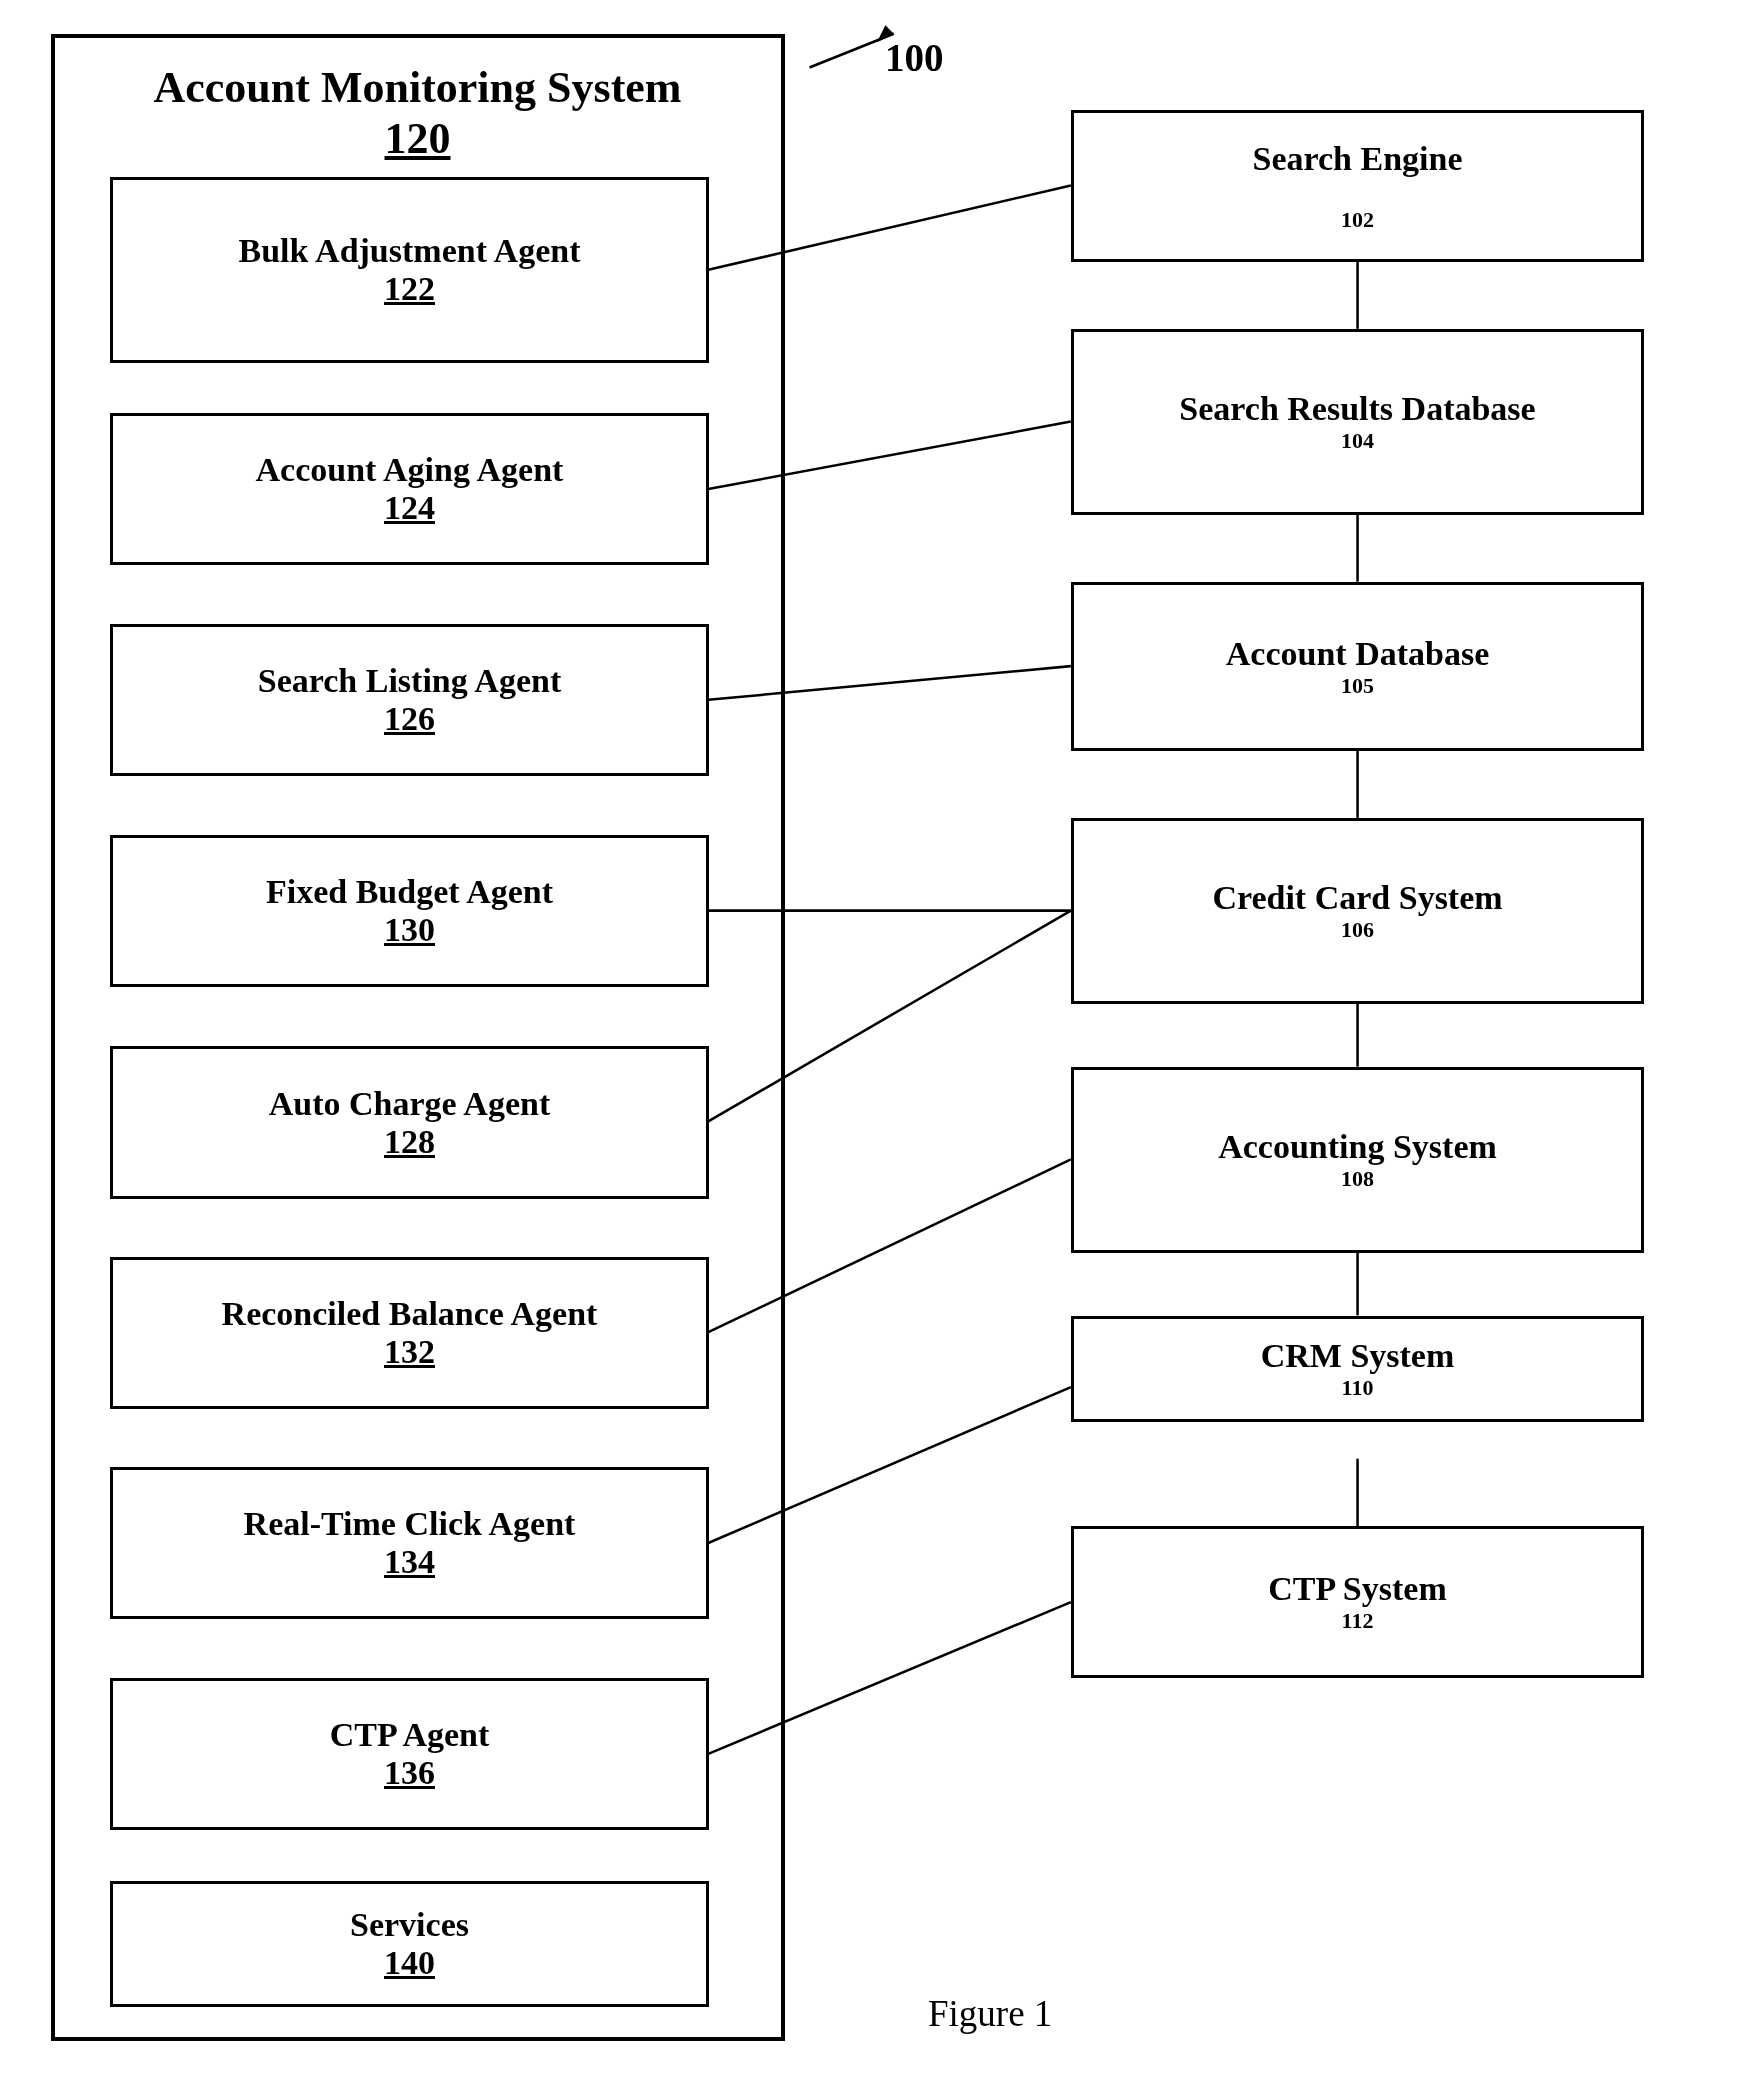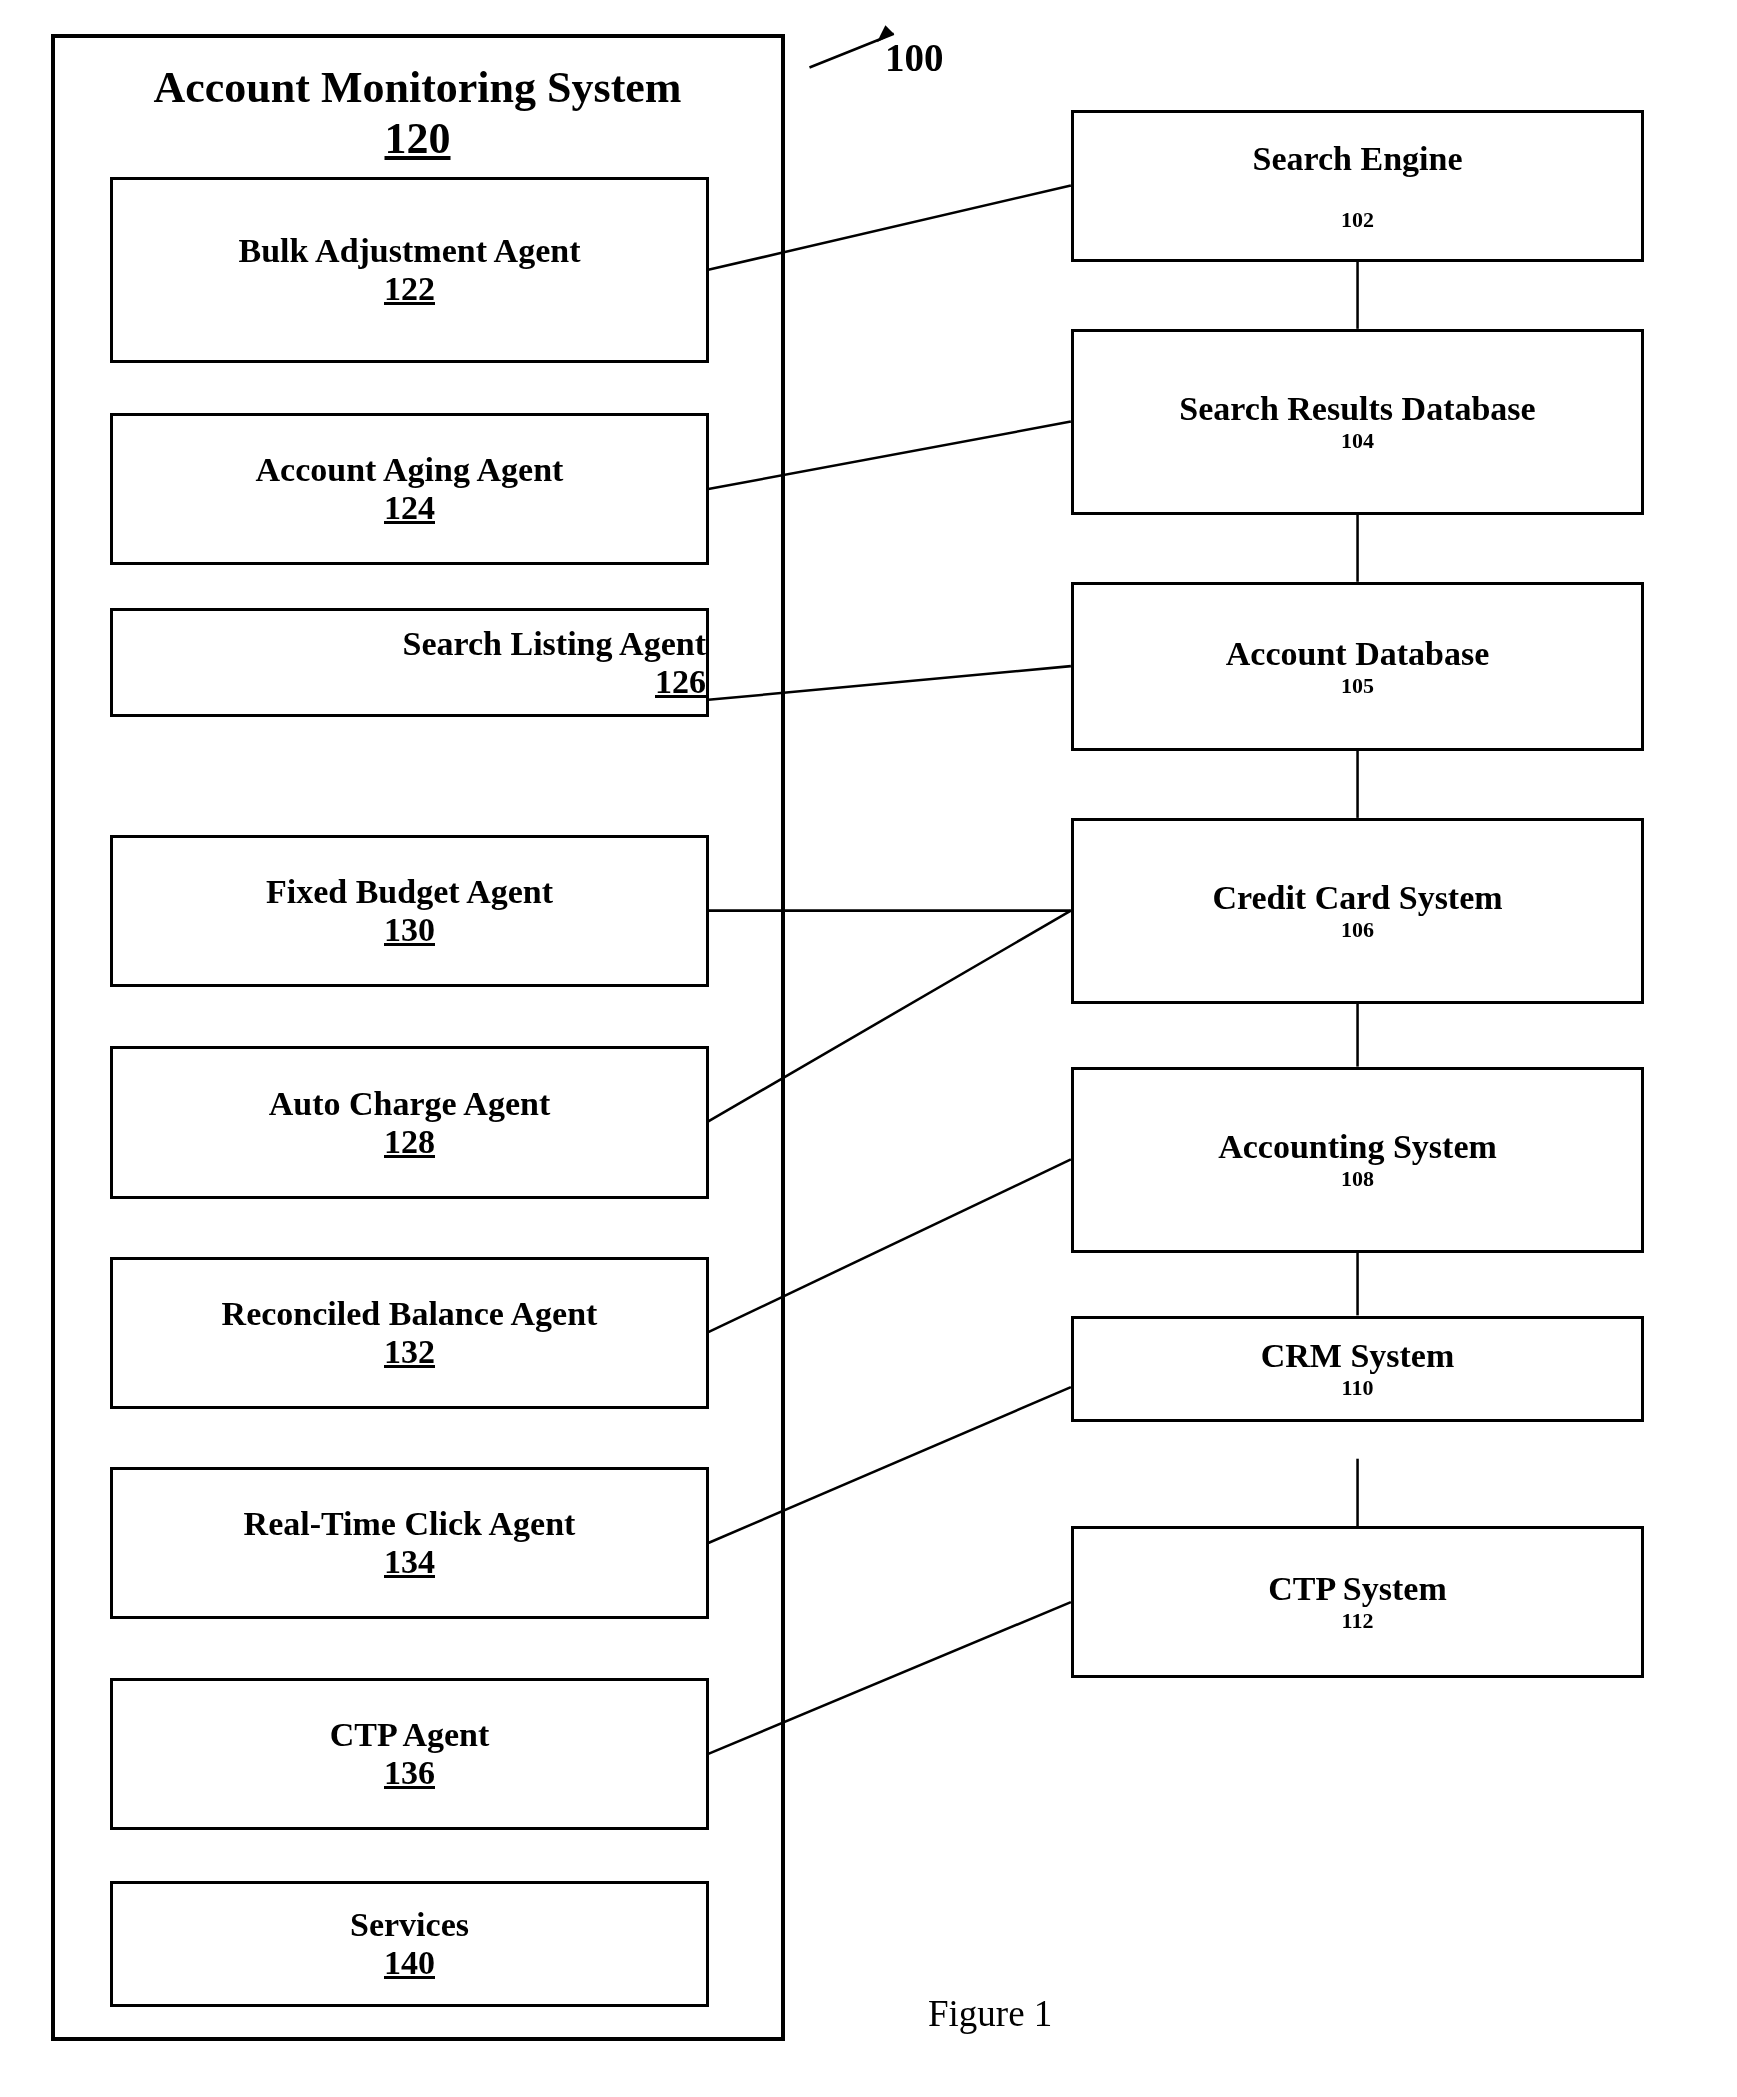--- a/index.html
+++ b/index.html
@@ -169,21 +169,21 @@
   <div class="inner-box" style="top:177px; height:186px;font-family:Liberation Serif, serif;">
     <div class="box-title">Bulk Adjustment Agent</div>
     <div class="box-num">122</div>
   </div>
 
   <div class="inner-box" style="top:413px; height:152px;">
     <div class="box-title">Account Aging Agent</div>
     <div class="box-num">124</div>
   </div>
 
-  <div class="inner-box" style="top:608px; height:109px;align-items:flex-end;">
+  <div class="inner-box" style="top:624px; height:152px;">
     <div class="box-title">Search Listing Agent</div>
     <div class="box-num">126</div>
   </div>
 
   <div class="inner-box" style="top:835px; height:152px;">
     <div class="box-title">Fixed Budget Agent</div>
     <div class="box-num">130</div>
   </div>
 
   <div class="inner-box" style="top:1046px; height:153px;">

